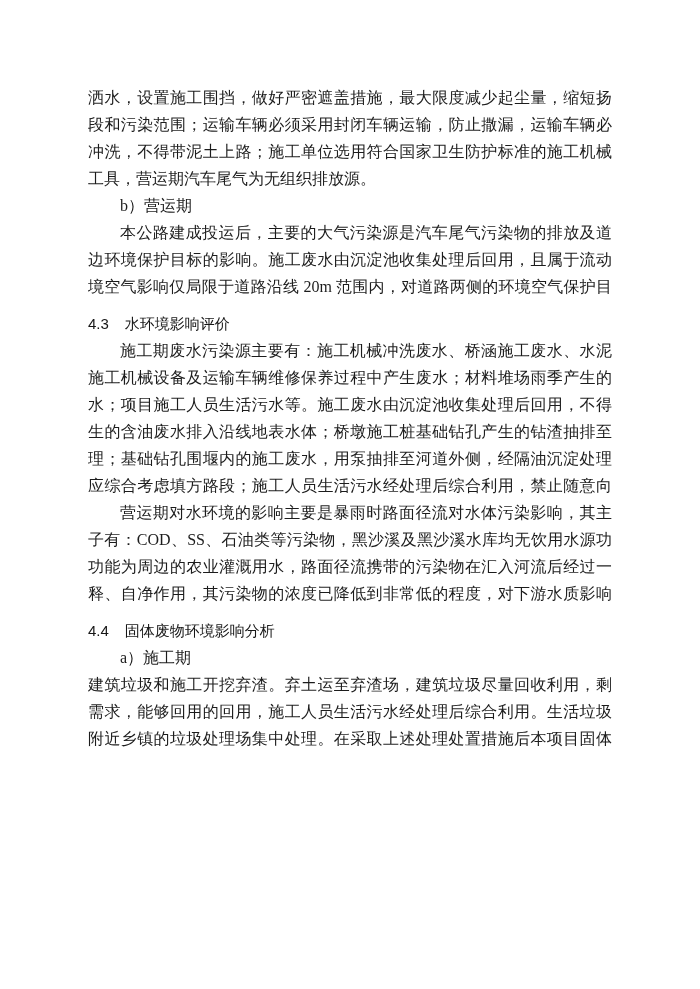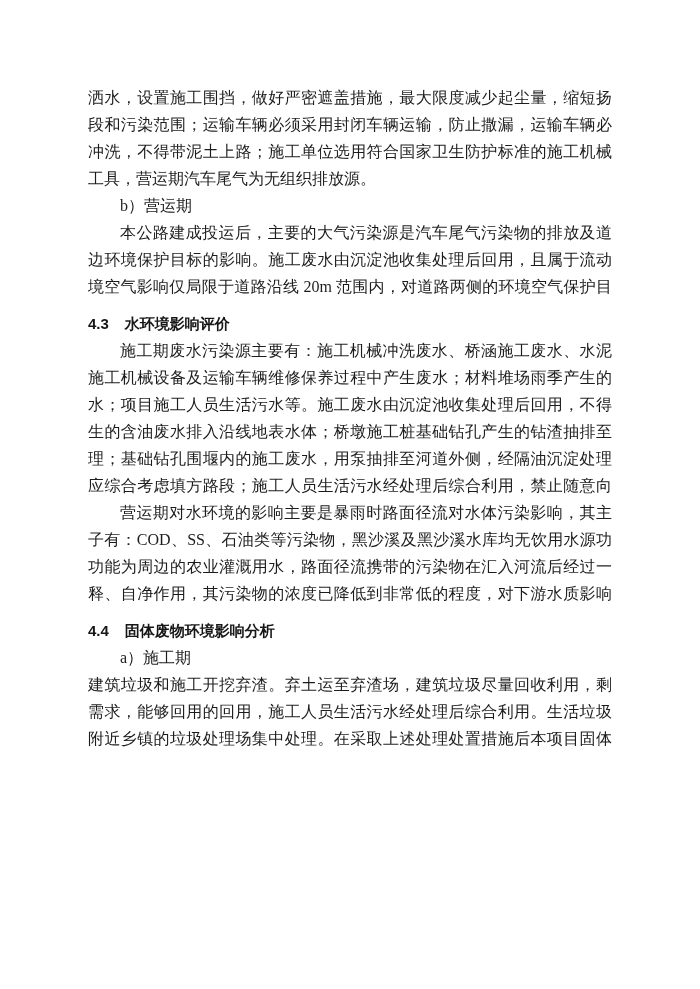--- a/index.html
+++ b/index.html
@@ -37,21 +37,21 @@
   
   .line.last {
     text-align-last: left;
   }
   
   .line.ind {
     text-indent: 2em;
   }
   .heading {
     font-family: "Liberation Sans", "DejaVu Sans", sans-serif;
-    font-weight: bold;
+    font-weight: normal;
     font-size: 15px;
     line-height: 27px;
     height: 27px;
     margin-top: 10px;
     margin-bottom: 0;
     color: #161616;
   }
   .heading .num {
     display: inline-block;
     margin-right: 16px;

